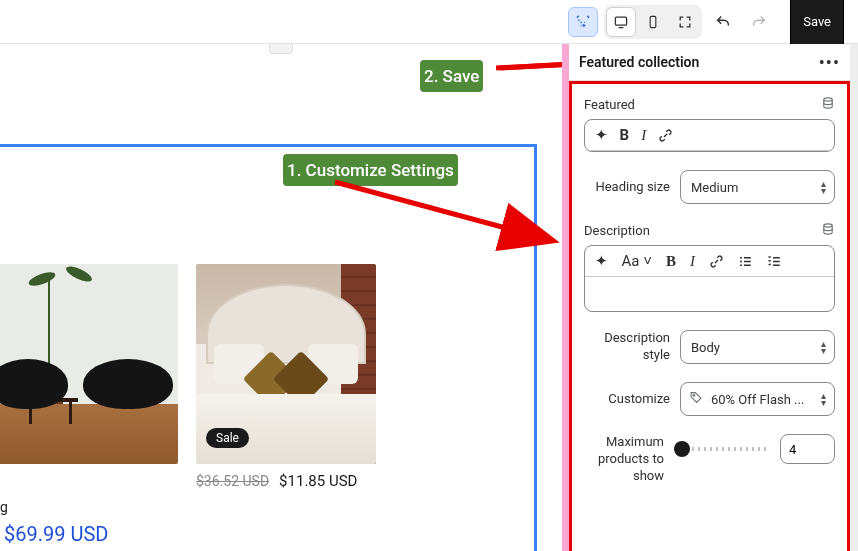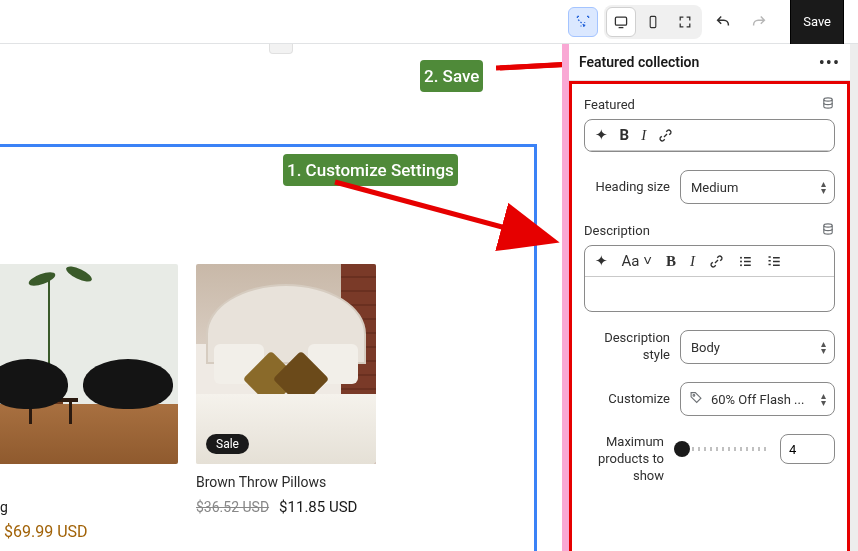--- a/index.html
+++ b/index.html
@@ -88,27 +88,27 @@
   .img.bed .headboard { position:absolute; top:20px; left:10px; right:10px; height:80px; background:#e8e2da; border-radius:80px 80px 0 0 / 50px 50px 0 0; border:2px solid #d6ccc0;}
   .img.bed .pillow { position:absolute; background:#f2efe9; border-radius:6px;}
   .img.bed .p1 { width:50px; height:40px; top:80px; left:18px;}
   .img.bed .p2 { width:50px; height:40px; top:80px; right:18px;}
   .img.bed .throw { position:absolute; width:40px; height:40px; top:95px; border-radius:4px; transform:rotate(45deg);}
   .img.bed .t1 { background:#8a6a2a; left:55px;}
   .img.bed .t2 { background:#6b4a1a; left:85px;}
   .img.bed .sheet { position:absolute; left:0; right:0; top:130px; bottom:0; background:linear-gradient(180deg,#f5f2ec,#e5e0d6);}
   .img.bed .brick { position:absolute; right:0; top:0; width:35px; height:200px; background:repeating-linear-gradient(180deg,#7a3a28 0 12px,#6a3020 12px 14px); }
 
-  .sale-badge { position:absolute; left:10px; bottom:10px; background:#1a1a1a; color:#fff; font-size:12px; padding:3px 10px; border-radius:12px;}
+  .sale-badge { position:absolute; left:10px; bottom:16px; background:#1a1a1a; color:#fff; font-size:12px; padding:3px 10px; border-radius:12px;}
   .card .name { font-size:14px; color:#2a2a2a; margin-top:10px; }
   .card .prices { font-size:15px; color:#1a1a1a; margin-top:8px;}
   .card .prices .orig { text-decoration:line-through; color:#888; font-size:14px; margin-right:10px;}
 
   .left-frag { position:absolute; left:0; top:455px; font-size:14px; color:#1a1a1a;}
-  .left-price { position:absolute; left:4px; top:478px; font-size:16px; color:#a16207;}
+  .left-price { position:absolute; left:4px; top:478px; font-size:20px; color:#1d4ed8;}
 </style>
 </head>
 <body>
 
 <div class="topbar">
   <div class="icon-btn inspect">
     <svg width="16" height="16" viewBox="0 0 20 20">
         <path d="M3 3h4M3 3v4M17 3h-4M17 3v4M4 7l8 8m0 0v-5m0 5h-5" stroke="#1f5fd8" stroke-width="1.6" stroke-dasharray="2 2"></path>
       </svg>
   </div>
@@ -165,21 +165,20 @@
         <div class="img bed">
           <div class="brick"></div>
             <div class="headboard"></div>
           <div class="pillow p1"></div>
             <div class="pillow p2"></div>
           <div class="throw t1"></div>
             <div class="throw t2"></div>
           <div class="sheet"></div>
           <div class="sale-badge">Sale</div>
         </div>
-        <div class="name">Brown Throw Pillows</div>
         <div class="prices">
           <span class="orig">$36.52 USD</span><span>$11.85 USD</span>
         </div>
       </div>
     </div>
 
     <div class="left-frag">g</div>
     <div class="left-price">$69.99 USD</div>
 
     <div class="callout" style="top:16px; left:420px;">2. Save</div>

